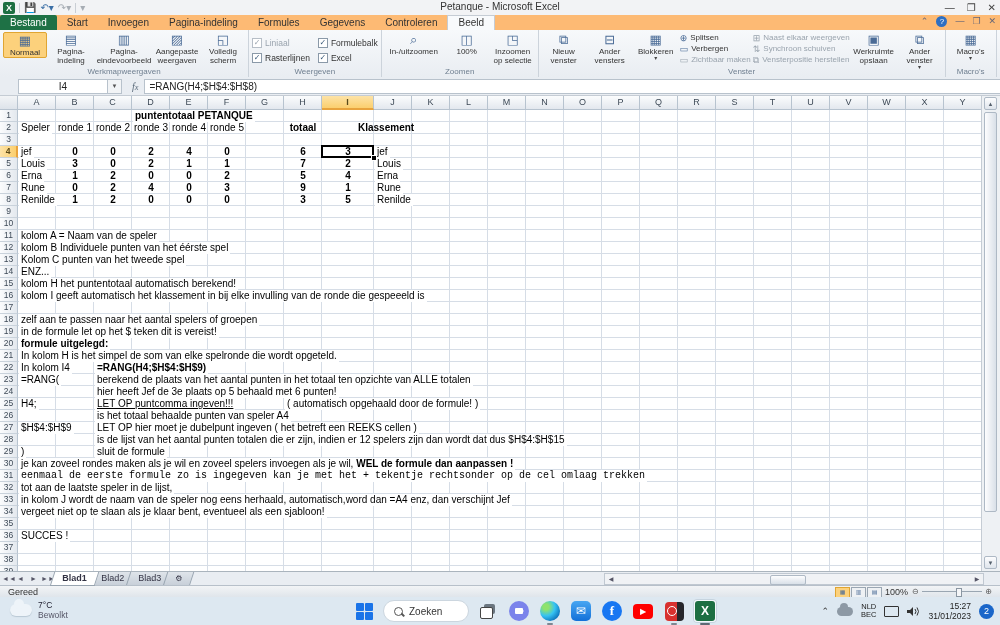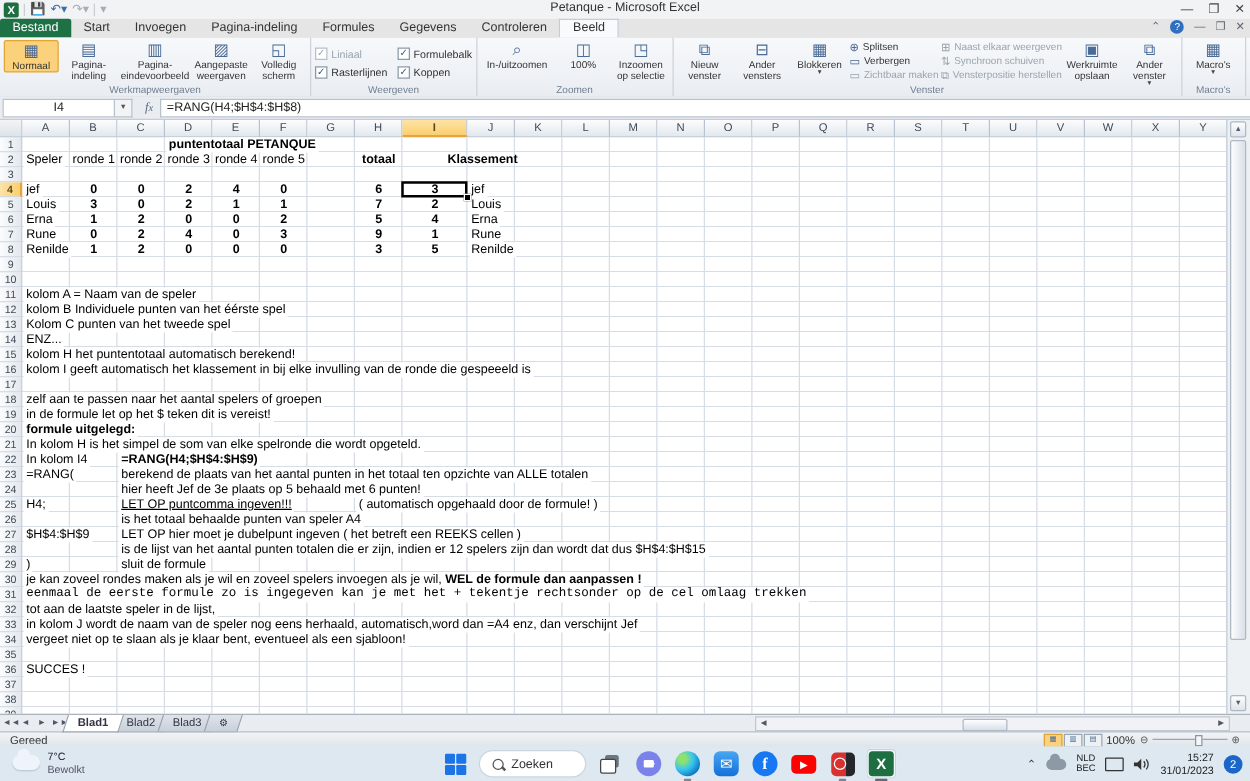--- a/index.html
+++ b/index.html
@@ -10,21 +10,21 @@
   .qat{position:absolute;left:3px;top:1px;display:flex;align-items:center;gap:4px;font-size:10px;}
   .qat .xlicon{width:12px;height:12px;background:#1d6f42;border-radius:2px;color:#fff;font-size:9px;
                font-weight:bold;text-align:center;line-height:12px;}
   .qat .sep{width:1px;height:10px;background:#c9ced4;}
   .qat .qbtn{color:#3a6ea5;font-size:10px;line-height:13px;}
   .qat .qbtn.gray{color:#a7adb4;}
   .title-text{position:absolute;left:0;right:0;top:1px;text-align:center;font-size:10px;color:#333;}
   .winbtns{position:absolute;right:4px;top:0;display:flex;gap:12px;font-size:10px;color:#444;}
   .winbtns span{line-height:15px;}
   
-  .tabrow{position:absolute;left:0;top:15px;width:1000px;height:15px;background:#e5e5e5;border-bottom:1px solid #c5ccd4;}
+  .tabrow{position:absolute;left:0;top:15px;width:1000px;height:15px;background:#fdba74;border-bottom:1px solid #c5ccd4;}
   .tabs{position:absolute;left:0;top:0;display:flex;height:15px;}
   .ribbon-tab{padding:0 10px;font-size:10px;line-height:15px;color:#333;}
   .ribbon-tab.file{background:#1e7145;color:#fff;border-radius:2px 2px 0 0;}
   .ribbon-tab.active{background:#f8fafc;border:1px solid #c5ccd4;border-bottom:none;line-height:13px;}
   .miniwin{position:absolute;right:4px;top:1px;display:flex;gap:8px;font-size:9px;color:#667;}
   .miniwin .help{width:11px;height:11px;border-radius:50%;background:#2f6fc1;color:#fff;text-align:center;line-height:11px;font-size:8px;}
   
   .ribbon{position:absolute;left:0;top:30px;width:1000px;height:47px;background:linear-gradient(#f7f9fb,#e9edf2);
           border-bottom:1px solid #c5ccd4;display:flex;}
   .rgroup{position:relative;height:100%;border-right:1px solid #ccd3db;padding:2px 3px 11px 3px;box-sizing:border-box;}
@@ -39,21 +39,21 @@
   .smitem{display:flex;align-items:center;gap:3px;font-size:8px;color:#333;line-height:10px;white-space:nowrap;}
   .smitem .icn{font-size:9px;color:#4a6b96;}
   .smitem.disabled{color:#9aa4ae;} .smitem.disabled .icn{color:#9aa4ae;}
   .checkgrid{display:grid;grid-auto-flow:column;grid-template-rows:repeat(2,15px);column-gap:8px;padding-top:3px;}
   .chk{display:flex;align-items:center;gap:3px;font-size:8.5px;color:#333;white-space:nowrap;}
   .chk .box{width:8px;height:8px;border:1px solid #8a99a8;background:#fff;font-size:8px;line-height:8px;text-align:center;color:#3a5a7a;}
   .chk.disabled{color:#9aa4ae;} .chk.disabled .box{color:#9aa4ae;border-color:#b6bec7;}
   
   .fbar{position:absolute;left:0;top:77px;width:1000px;height:18px;background:#e9edf2;border-bottom:1px solid #c5ccd4;
         display:flex;align-items:center;font-size:10px;}
-  .namebox{width:88px;height:13px;background:#fff;border:1px solid #b8c2cc;margin-left:2px;text-align:center;line-height:13px;}
+  .namebox{width:88px;height:13px;background:#fff;border:1px solid #b8c2cc;margin-left:18px;text-align:center;line-height:13px;}
   .nb-arrow{width:13px;height:13px;border:1px solid #b8c2cc;border-left:none;background:#f2f4f6;font-size:6px;
             text-align:center;line-height:13px;color:#555;}
   .fx{font-style:italic;font-family:"Liberation Serif",serif;color:#5a6a7a;margin:0 6px 0 10px;font-size:10px;}
   .finput{flex:1;height:13px;background:#fff;border:1px solid #b8c2cc;border-right:none;line-height:13px;padding-left:4px;font-size:10px;}
   
   .gridwrap{position:absolute;left:0;top:96px;width:1000px;height:475px;background:#fff;overflow:hidden;}
   .colhdrs{position:absolute;left:0;top:0;height:14px;width:982px;display:flex;}
   .hcell{background:linear-gradient(#fbfcfd,#e3e8ee);border-right:1px solid #b7c3cf;border-bottom:1px solid #b7c3cf;
          box-sizing:border-box;font-size:9px;color:#3e4a57;text-align:center;line-height:13px;}
   .hcell.sel{background:linear-gradient(#fde3a7,#fbcf6e);border-bottom:2px solid #e8a33d;color:#5a4a1a;font-weight:bold;}
@@ -227,21 +227,21 @@
             <div class="chk">
               <span class="box">✓</span>
               <span>Rasterlijnen</span>
             </div>
             <div class="chk">
               <span class="box">✓</span>
               <span>Formulebalk</span>
             </div>
             <div class="chk">
               <span class="box">✓</span>
-              <span>Koppen</span>
+              <span>Excel</span>
             </div>
           </div>
         </div>
         <div class="glabel">Weergeven</div>
       </div>
       <div class="rgroup">
         <div class="rbody">
           <div class="bigbtn" style="width: 58px;">
             <div class="icn">⌕</div>
             <div class="lbl">In-/uitzoomen</div>

